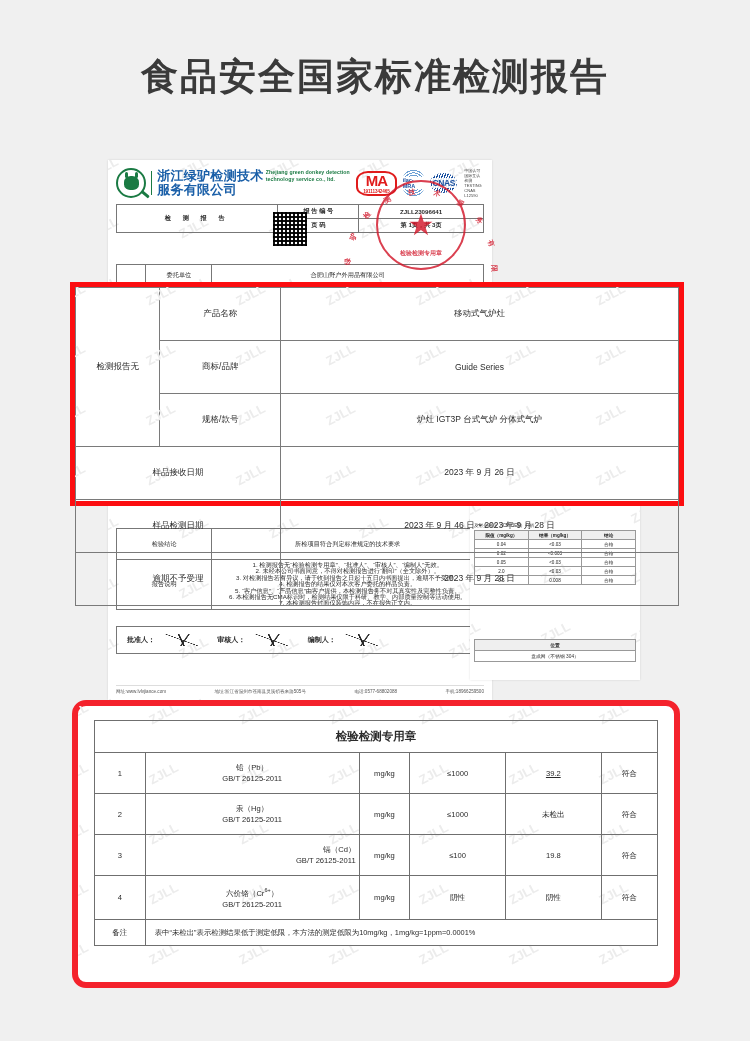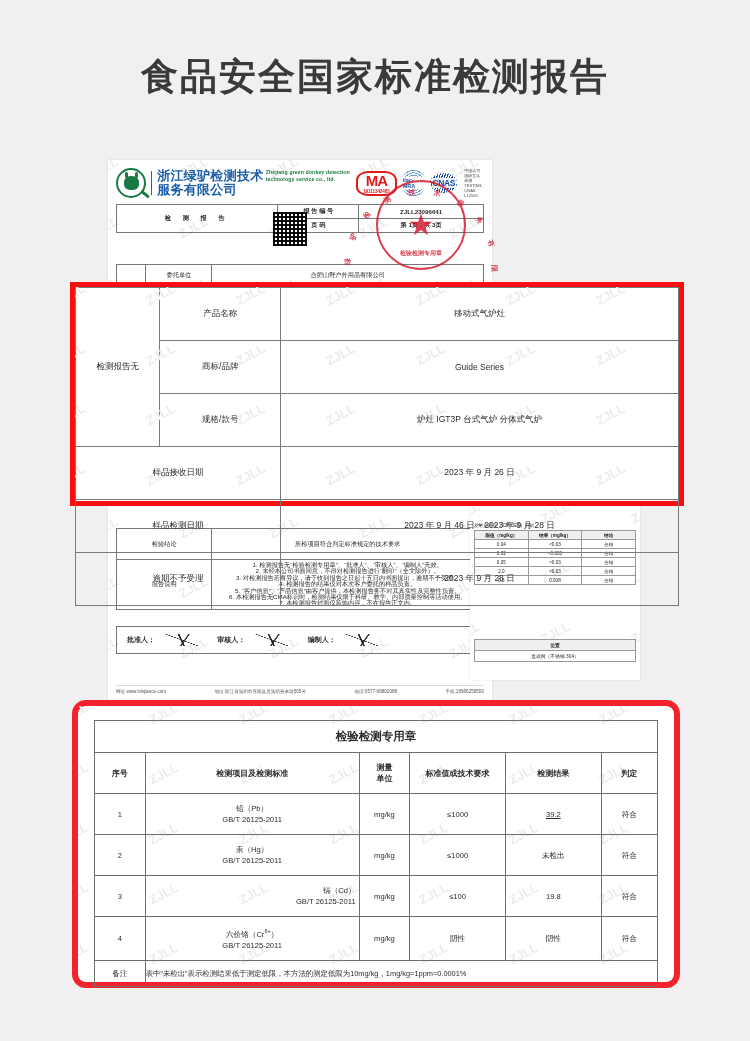--- a/index.html
+++ b/index.html
@@ -497,28 +497,20 @@
           <col style="width:9%">
         <col style="width:17%">
           <col style="width:17%">
           <col style="width:10%">
       </colgroup>
       <tbody id="cont-body">
           <tr>
             <td colspan="6" class="hd" style="font-size: 11.5px; padding: 10px 0px;">检验检测专用章</td>
           </tr>
           <tr>
-            <td class="hd" style="padding: 9px 3px;">序号</td>
-            <td class="hd" style="padding: 9px 3px;">检测项目及检测标准</td>
-            <td class="hd" style="padding: 9px 3px;">测量<br>单位</td>
-            <td class="hd" style="padding: 9px 3px;">标准值或技术要求</td>
-            <td class="hd" style="padding: 9px 3px;">检测结果</td>
-            <td class="hd" style="padding: 9px 3px;">判定</td>
-          </tr>
-          <tr>
             <td style="padding: 9px 3px;">1</td>
             <td style="padding: 9px 3px;">铅（Pb）<br>GB/T 26125-2011</td>
             <td style="padding: 9px 3px;">mg/kg</td>
             <td style="padding: 9px 3px;">≤1000</td>
             <td style="padding: 9px 3px; text-decoration: underline;">39.2</td>
             <td style="padding: 9px 3px;">符合</td>
           </tr>
           <tr>
             <td style="padding: 9px 3px;">2</td>
             <td style="padding: 9px 3px;">汞（Hg）<br>GB/T 26125-2011</td>
@@ -538,18 +530,18 @@
           <tr>
             <td style="padding: 9px 3px;">4</td>
             <td style="padding: 9px 3px;">六价铬（Cr<sup>6+</sup>）<br>GB/T 26125-2011</td>
             <td style="padding: 9px 3px;">mg/kg</td>
             <td style="padding: 9px 3px;">阴性</td>
             <td style="padding: 9px 3px;">阴性</td>
             <td style="padding: 9px 3px;">符合</td>
           </tr>
           <tr>
             <td style="padding: 7px 3px;">备注</td>
-            <td colspan="5" class="note" style="padding: 7px 0;">表中“未检出”表示检测结果低于测定低限，本方法的测定低限为10mg/kg，1mg/kg=1ppm=0.0001%</td>
+            <td colspan="5" class="note" style="padding: 7px 9px;">表中“未检出”表示检测结果低于测定低限，本方法的测定低限为10mg/kg，1mg/kg=1ppm=0.0001%</td>
           </tr>
         </tbody>
     </table>
   </div>
 </div>
 
 </body></html>

